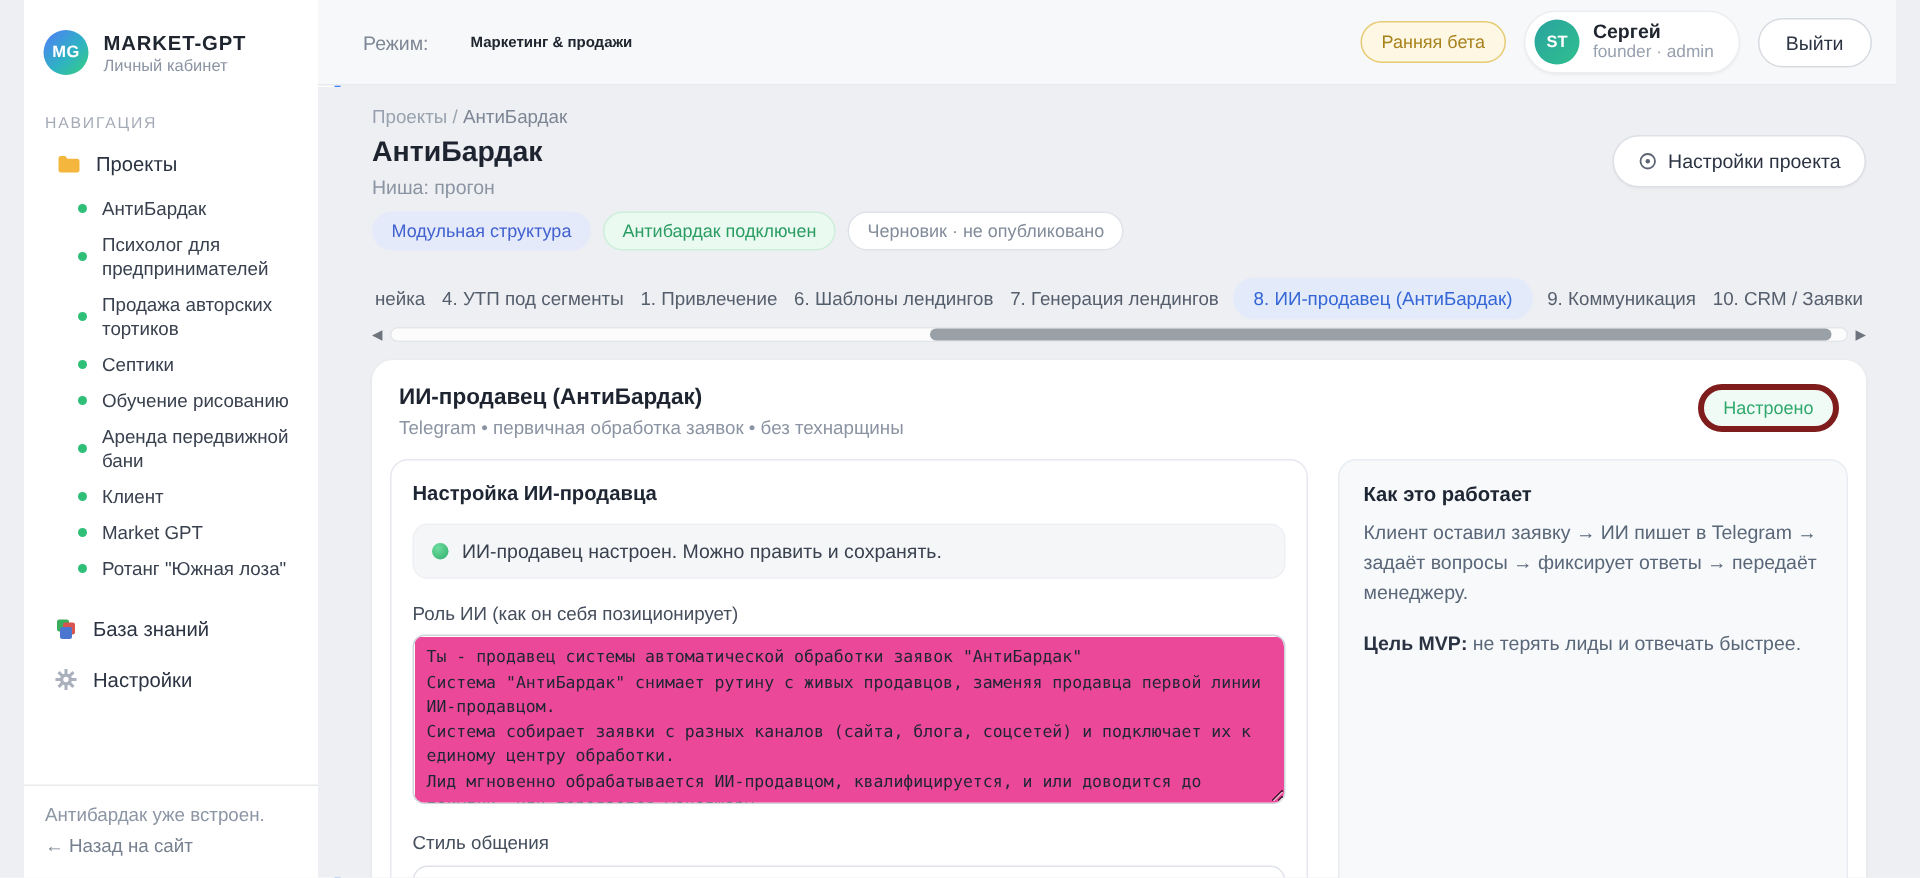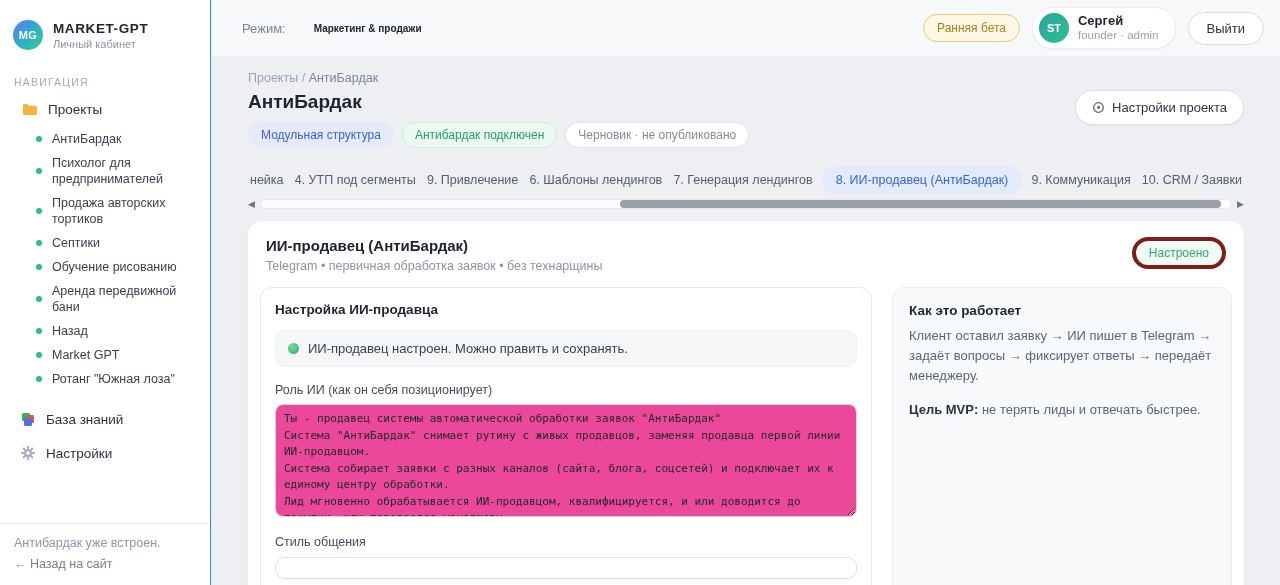--- a/index.html
+++ b/index.html
@@ -1,35 +1,35 @@
 <!DOCTYPE html>
 <html><head>
 <meta charset="utf-8">
 <style>
   * { margin:0; padding:0; box-sizing:border-box; }
   html,body { width:1280px; height:585px; overflow:hidden; font-family:"Liberation Sans", sans-serif; background:#edeff2; color:#232a36; }
 
   
-  .sidebar { position:absolute; left:0; top:0; width:211px; height:585px; background:#ffffff; border-right:1px solid #3b82f6; }
+  .sidebar { position:absolute; left:16px; top:0; width:211px; height:585px; background:#ffffff; border-right:4px solid #3b82f6; }
   .brand-row { display:flex; align-items:center; gap:10px; padding:20px 12px 0 13px; }
   .logo-circle { width:30px; height:30px; border-radius:50%; background:linear-gradient(135deg,#4f7df9 0%,#2fb1c4 55%,#35d07f 100%); color:#fff; font-size:11px; font-weight:bold; display:flex; align-items:center; justify-content:center; letter-spacing:.3px; flex:none; }
   .brand-name { font-size:13.5px; font-weight:bold; letter-spacing:.6px; color:#20262f; }
   .brand-sub { font-size:11px; color:#8b94a2; margin-top:2px; }
   .nav-label { font-size:10.5px; letter-spacing:1.2px; color:#a4abb7; padding:26px 0 0 14px; }
   .projects-head { display:flex; align-items:center; gap:10px; padding:14px 0 0 22px; font-size:13.5px; color:#2b3342; }
   .proj-list { margin:10px 0 0 0; }
   .proj-item { display:flex; align-items:center; gap:10px; padding:4px 12px 4px 36px; font-size:12.5px; color:#39414f; line-height:16px; cursor:pointer; }
   .dot { width:6px; height:6px; border-radius:50%; background:#2fbf77; flex:none; }
   .side-link { display:flex; align-items:center; gap:10px; padding:0 12px 0 20px; font-size:13.5px; color:#2b3342; margin-top:20px; cursor:pointer; }
   .side-footer { position:absolute; left:0; right:1px; bottom:0; padding:12px 14px 14px 14px; border-top:1px solid #e8eaee; background:#fff; }
   .side-footer .note { font-size:12.5px; color:#8d96a5; }
   .side-footer .back { font-size:12.5px; color:#76808f; margin-top:7px; cursor:pointer; }
 
   
-  .topbar { position:absolute; left:212px; top:0; right:0; height:57px; background:#f7f8f9; border-bottom:1px solid #e8eaee; display:flex; align-items:center; padding:0 16px 0 30px; }
+  .topbar { position:absolute; left:212px; top:0; right:16px; height:57px; background:#f7f8f9; border-bottom:1px solid #e8eaee; display:flex; align-items:center; padding:0 16px 0 30px; }
   .mode-label { font-size:13px; color:#7d8694; }
   .mode-value { font-size:10px; font-weight:bold; color:#20262f; margin-left:10px;padding-left:18px; }
   .topbar-right { margin-left:auto; display:flex; align-items:center; gap:12px; }
   .beta-pill { font-size:12px; color:#a8821c; background:#fdf7e3; border:1px solid #e7cb74; border-radius:999px; padding:6px 13px; }
   .user-chip { display:flex; align-items:center; gap:9px; background:#fff; border:1px solid #eceef1; box-shadow:0 1px 2px rgba(16,24,40,.05); border-radius:999px; padding:5px 16px 5px 6px; cursor:pointer; }
   .avatar { width:30px; height:30px; border-radius:50%; background:linear-gradient(135deg,#2aa3a0,#2fbf8e); color:#fff; font-size:11px; font-weight:bold; display:flex; align-items:center; justify-content:center; }
   .user-name { font-size:13px; font-weight:bold; color:#20262f; line-height:14px; }
   .user-role { font-size:11.5px; color:#98a1ae; line-height:13px; margin-top:1px; }
   .logout-btn { font-size:13px; color:#2b3342; background:#fff; border:1px solid #d7dbe1; border-radius:999px; padding:8px 18px; cursor:pointer; }
 
@@ -122,21 +122,21 @@
     <div class="proj-item">
         <span class="dot"></span>
         <span>Обучение рисованию</span>
       </div>
     <div class="proj-item">
         <span class="dot"></span>
         <span>Аренда передвижной бани</span>
       </div>
     <div class="proj-item">
         <span class="dot"></span>
-        <span>Назад</span>
+        <span>Клиент</span>
       </div>
     <div class="proj-item">
         <span class="dot"></span>
         <span>Market GPT</span>
       </div>
     <div class="proj-item">
         <span class="dot"></span>
         <span>Ротанг "Южная лоза"</span>
       </div>
   </div>
@@ -191,41 +191,42 @@
 </div>
 
 <div class="main">
   <div class="breadcrumb">
     <span>Проекты</span>
     <span>/</span>
     <span class="crumb-current">АнтиБардак</span>
   </div>
 
   <div class="page-title">АнтиБардак</div>
+  <div class="niche">Ниша: прогон</div>
 
   <div class="badge-row">
     <span class="pill blue">Модульная структура</span>
     <span class="pill green">Антибардак подключен</span>
     <span class="pill neutral">Черновик · не опубликовано</span>
   </div>
 
   <button class="proj-settings-btn">
     <span class="gear-small">
       <svg width="13" height="13" viewBox="0 0 14 14">
           <circle cx="7" cy="7" r="5.2" fill="none" stroke="#5b6472" stroke-width="1.3"></circle>
           <circle cx="7" cy="7" r="1.6" fill="#5b6472"></circle>
         </svg>
     </span>
     <span>Настройки проекта</span>
   </button>
 
   <div class="tabs-row">
     <span class="tab">нейка</span>
     <span class="tab">4. УТП под сегменты</span>
-    <span class="tab">9. Привлечение</span>
+    <span class="tab">1. Привлечение</span>
     <span class="tab">6. Шаблоны лендингов</span>
     <span class="tab">7. Генерация лендингов</span>
     <span class="tab active">8. ИИ-продавец (АнтиБардак)</span>
     <span class="tab">9. Коммуникация</span>
     <span class="tab">10. CRM / Заявки</span>
   </div>
 
   <div class="hscroll">
     <span class="hs-arrow">◀</span>
     <div class="hs-track">

